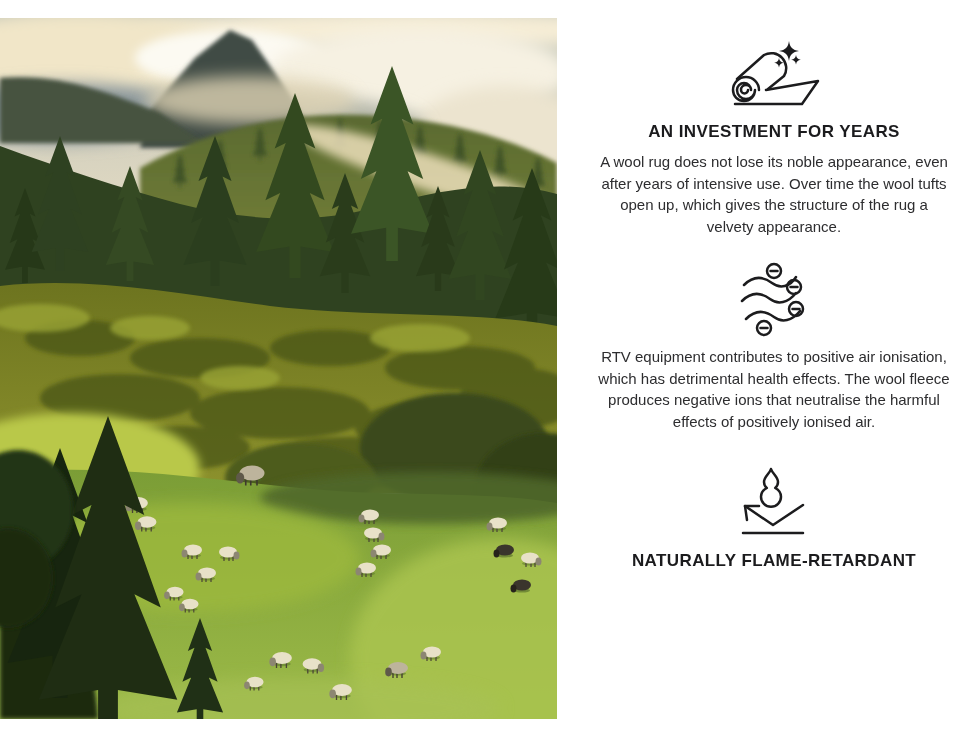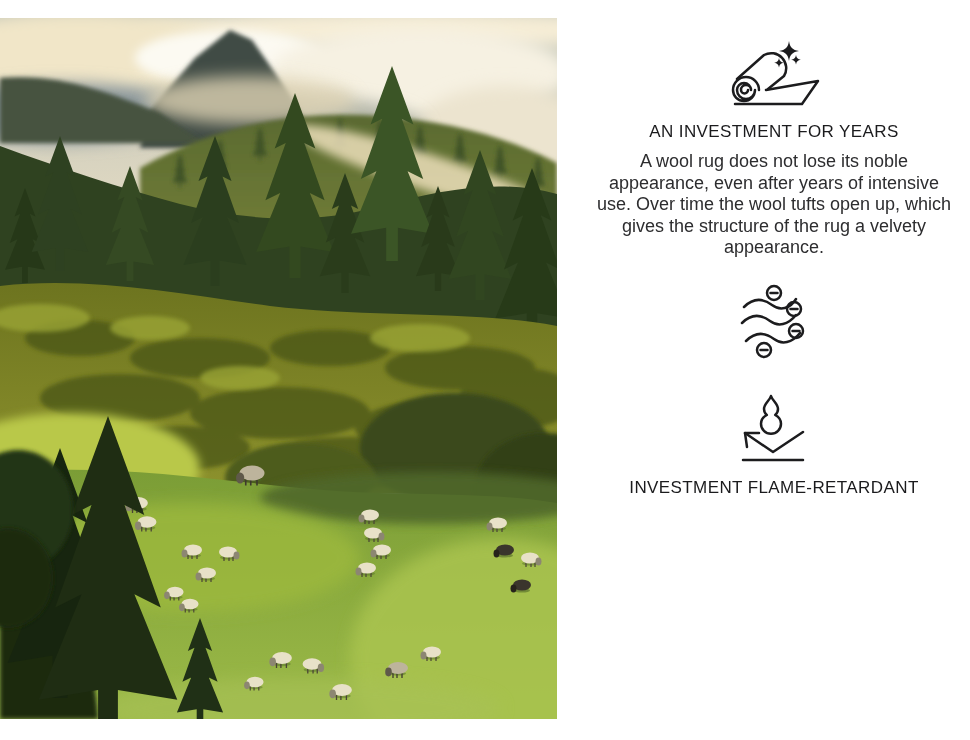--- a/index.html
+++ b/index.html
@@ -4,22 +4,22 @@
 <style>
   html,body{margin:0;padding:0;background:#ffffff;}
   .page{position:relative;width:970px;height:740px;background:#ffffff;overflow:hidden;
         font-family:"Liberation Sans",sans-serif;}
   .photo{position:absolute;left:0;top:18px;width:557px;height:701px;}
   .photo svg{display:block;}
   .info{position:absolute;left:585px;top:0;width:378px;}
   .feature{display:flex;flex-direction:column;align-items:center;text-align:center;}
   .f1{margin-top:36px}.f2{margin-top:28px}.f3{margin-top:33px}
   .iconbox{height:72px;display:flex;align-items:flex-end;justify-content:center;}
-  .feature h3{margin:14px 0 0;font-size:17px;font-weight:400;letter-spacing:.4px;color:#1b1b1d;}
-  .feature p{margin:9px 0 0;font-size:18px;line-height:21.5px;color:#2d2d2f;max-width:356px;}
+  .feature h3{margin:14px 0 0;font-size:17px;font-weight:700;letter-spacing:.4px;color:#1b1b1d;}
+  .feature p{margin:9px 0 0;font-size:15px;line-height:21.5px;color:#2d2d2f;max-width:356px;}
   .ic{stroke:#1c1c1e;stroke-width:2.5;fill:none;stroke-linecap:round;stroke-linejoin:round;}
 </style>
 </head>
 <body>
 
 <div class="page">
 
   <div class="photo">
     <svg width="557" height="701" viewBox="0 0 557 701" xmlns="http://www.w3.org/2000/svg">
       <defs>
@@ -212,31 +212,32 @@
               <path d="M32.5,10 L39.5,10"></path>
             <circle cx="56" cy="26" r="7"></circle>
               <path d="M52.5,26 L59.5,26"></path>
             <circle cx="58" cy="48" r="7"></circle>
               <path d="M54.5,48 L61.5,48"></path>
             <circle cx="26" cy="67" r="7"></circle>
               <path d="M22.5,67 L29.5,67"></path>
           </g>
         </svg>
       </div>
+      <p>RTV equipment contributes to positive air ionisation, which has detrimental health effects. The wool fleece produces negative ions that neutralise the harmful effects of positively ionised air.</p>
     </section>
 
     <section class="feature f3">
       <div class="iconbox">
         <svg width="68" height="74" viewBox="0 0 68 74">
 
           <path class="ic" d="M31,6 C29.5,11 24,13.5 24,19 C24,21.5 25,23.5 26.8,25 C23.3,26.8 21,30 21,33.8 A10,10 0 0 0 41,33.8 C41,30 38.7,26.8 35.2,25 C37,23.5 38,21.5 38,19 C38,13.5 32.5,11 31,6 Z"></path>
 
           <path class="ic" d="M63,42 L33,62 L5,43"></path>
           <path class="ic" d="M5,43 L19,43 M5,43 L7,57"></path>
 
           <path class="ic" d="M3,70 L63,70"></path>
         </svg>
       </div>
-      <h3>INVESTMENT FLAME-RETARDANT</h3>
+      <h3>NATURALLY FLAME-RETARDANT</h3>
     </section>
 
   </div>
 </div>
 
 </body></html>

